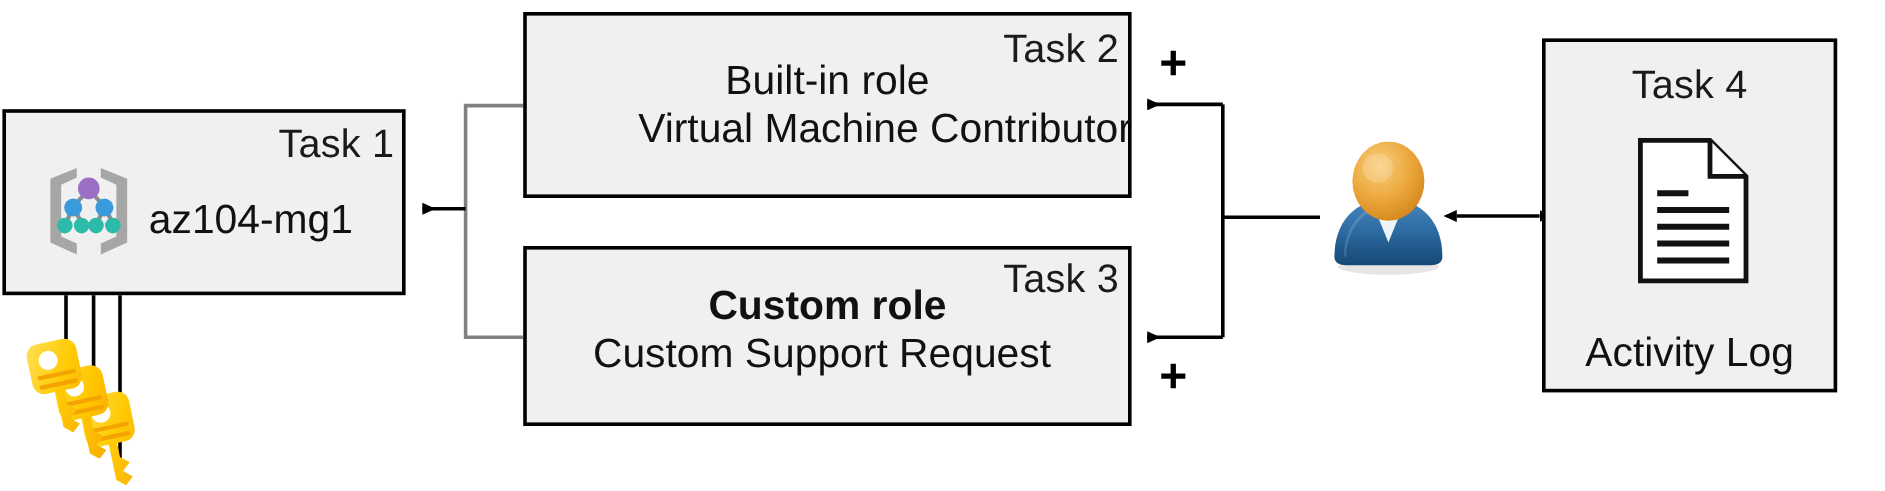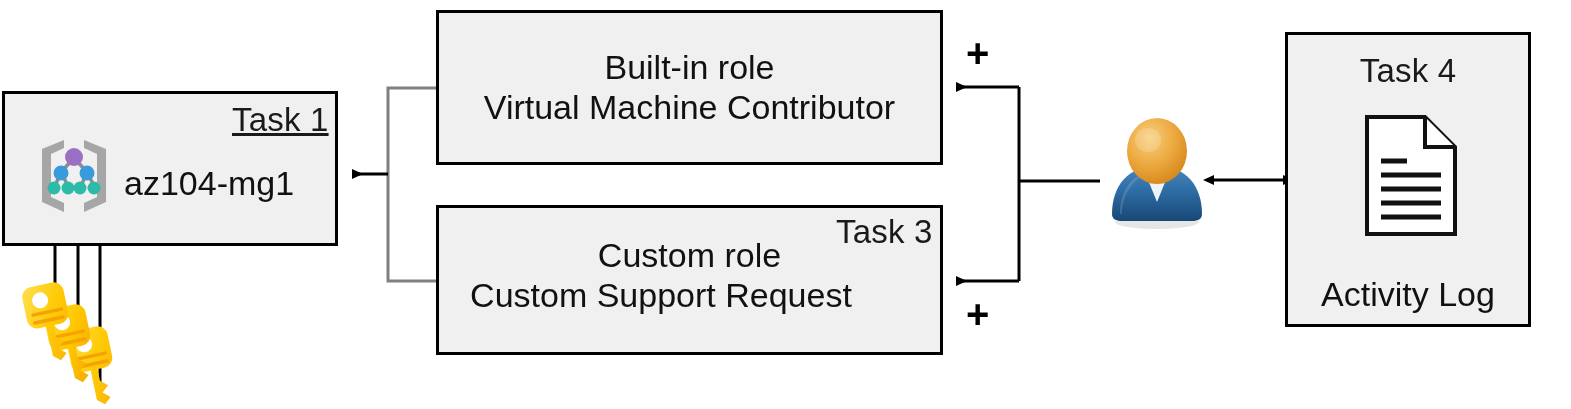--- a/index.html
+++ b/index.html
@@ -119,21 +119,21 @@
     </g>
 
     <g>
       <line x1="55" y1="330" x2="55" y2="204" stroke="#000000" stroke-width="3" marker-end="url(#arrU)"></line>
       <line x1="78" y1="360" x2="78" y2="204" stroke="#000000" stroke-width="3" marker-end="url(#arrU)"></line>
       <line x1="100" y1="390" x2="100" y2="212" stroke="#000000" stroke-width="3" marker-end="url(#arrU)"></line>
     </g>
   </svg>
 
   <div class="box" style="left:2px; top:91px; width:336px; height:155px;"></div>
-  <div class="task-label" style="left:232px; top:101px;text-decoration:underline;">Task 1</div>
+  <div class="task-label" style="left:232px; top:101px;">Task 1</div>
   <div class="box-text" style="left:124px; top:164px;">az104-mg1</div>
 
   <div class="icon-holder" style="left:28px; top:136px; width:92px; height:80px;">
     <svg width="92" height="80" viewBox="0 0 92 80">
 
       <path d="M36,4 L14,13 L14,66 L36,76 L36,67 L23,61 L23,18 L36,12 Z" fill="#A6A6A6"></path>
 
       <path d="M56,4 L78,13 L78,66 L56,76 L56,67 L69,61 L69,18 L56,12 Z" fill="#A6A6A6"></path>
 
       <path d="M46,22 L33,36 M46,22 L59,36 M33,36 L27,50 M33,36 L40,50 M59,36 L53,50 M59,36 L66,50" stroke="#8C8C8C" stroke-width="3.5" fill="none" stroke-linecap="round"></path>
@@ -142,27 +142,28 @@
       <circle cx="33" cy="37" r="7.5" fill="#3A9BDC"></circle>
       <circle cx="59" cy="37" r="7.5" fill="#3A9BDC"></circle>
       <circle cx="26" cy="52" r="6.5" fill="#2BBBA8"></circle>
       <circle cx="40" cy="52" r="6.5" fill="#2BBBA8"></circle>
       <circle cx="52" cy="52" r="6.5" fill="#2BBBA8"></circle>
       <circle cx="66" cy="52" r="6.5" fill="#2BBBA8"></circle>
     </svg>
   </div>
 
   <div class="box" style="left:436px; top:10px; width:507px; height:155px;"></div>
+  <div class="task-label" style="left:836px; top:22px;">Task 2</div>
   <div class="box-text" style="left:436px; top:48px; width:507px;">Built-in role</div>
-  <div class="box-text" style="left:436px; top:88px; width:507px;">Virtual Machine Contributor</div>
+  <div class="box-text" style="left:436px; top:88px; width:507px;padding-left:48px;">Virtual Machine Contributor</div>
 
   <div class="box" style="left:436px; top:205px; width:507px; height:150px;"></div>
   <div class="task-label" style="left:836px; top:213px;">Task 3</div>
-  <div class="box-text" style="left:436px; top:236px; width:507px;">Custom role</div>
-  <div class="box-text" style="left:432px; top:276px; width:458px;">Custom Support Request</div>
+  <div class="box-text" style="left:436px; top:236px; width:507px;font-weight:bold;">Custom role</div>
+  <div class="box-text" style="left:456px; top:276px; width:458px;">Custom Support Request</div>
 
   <div class="plus" style="left:966px; top:33px;">+</div>
   <div class="plus" style="left:966px; top:294px;">+</div>
 
   <div class="icon-holder" style="left:1100px; top:118px; width:114px; height:112px;">
     <svg width="114" height="112" viewBox="0 0 114 112">
       <ellipse cx="57" cy="104" rx="42" ry="7" fill="#000" opacity="0.10"></ellipse>
 
       <path d="M57,48 C28,48 12,68 12,96 C12,101 16,103 22,103 L92,103 C98,103 102,101 102,96 C102,68 86,48 57,48 Z" fill="url(#bodyGrad)"></path>
 

